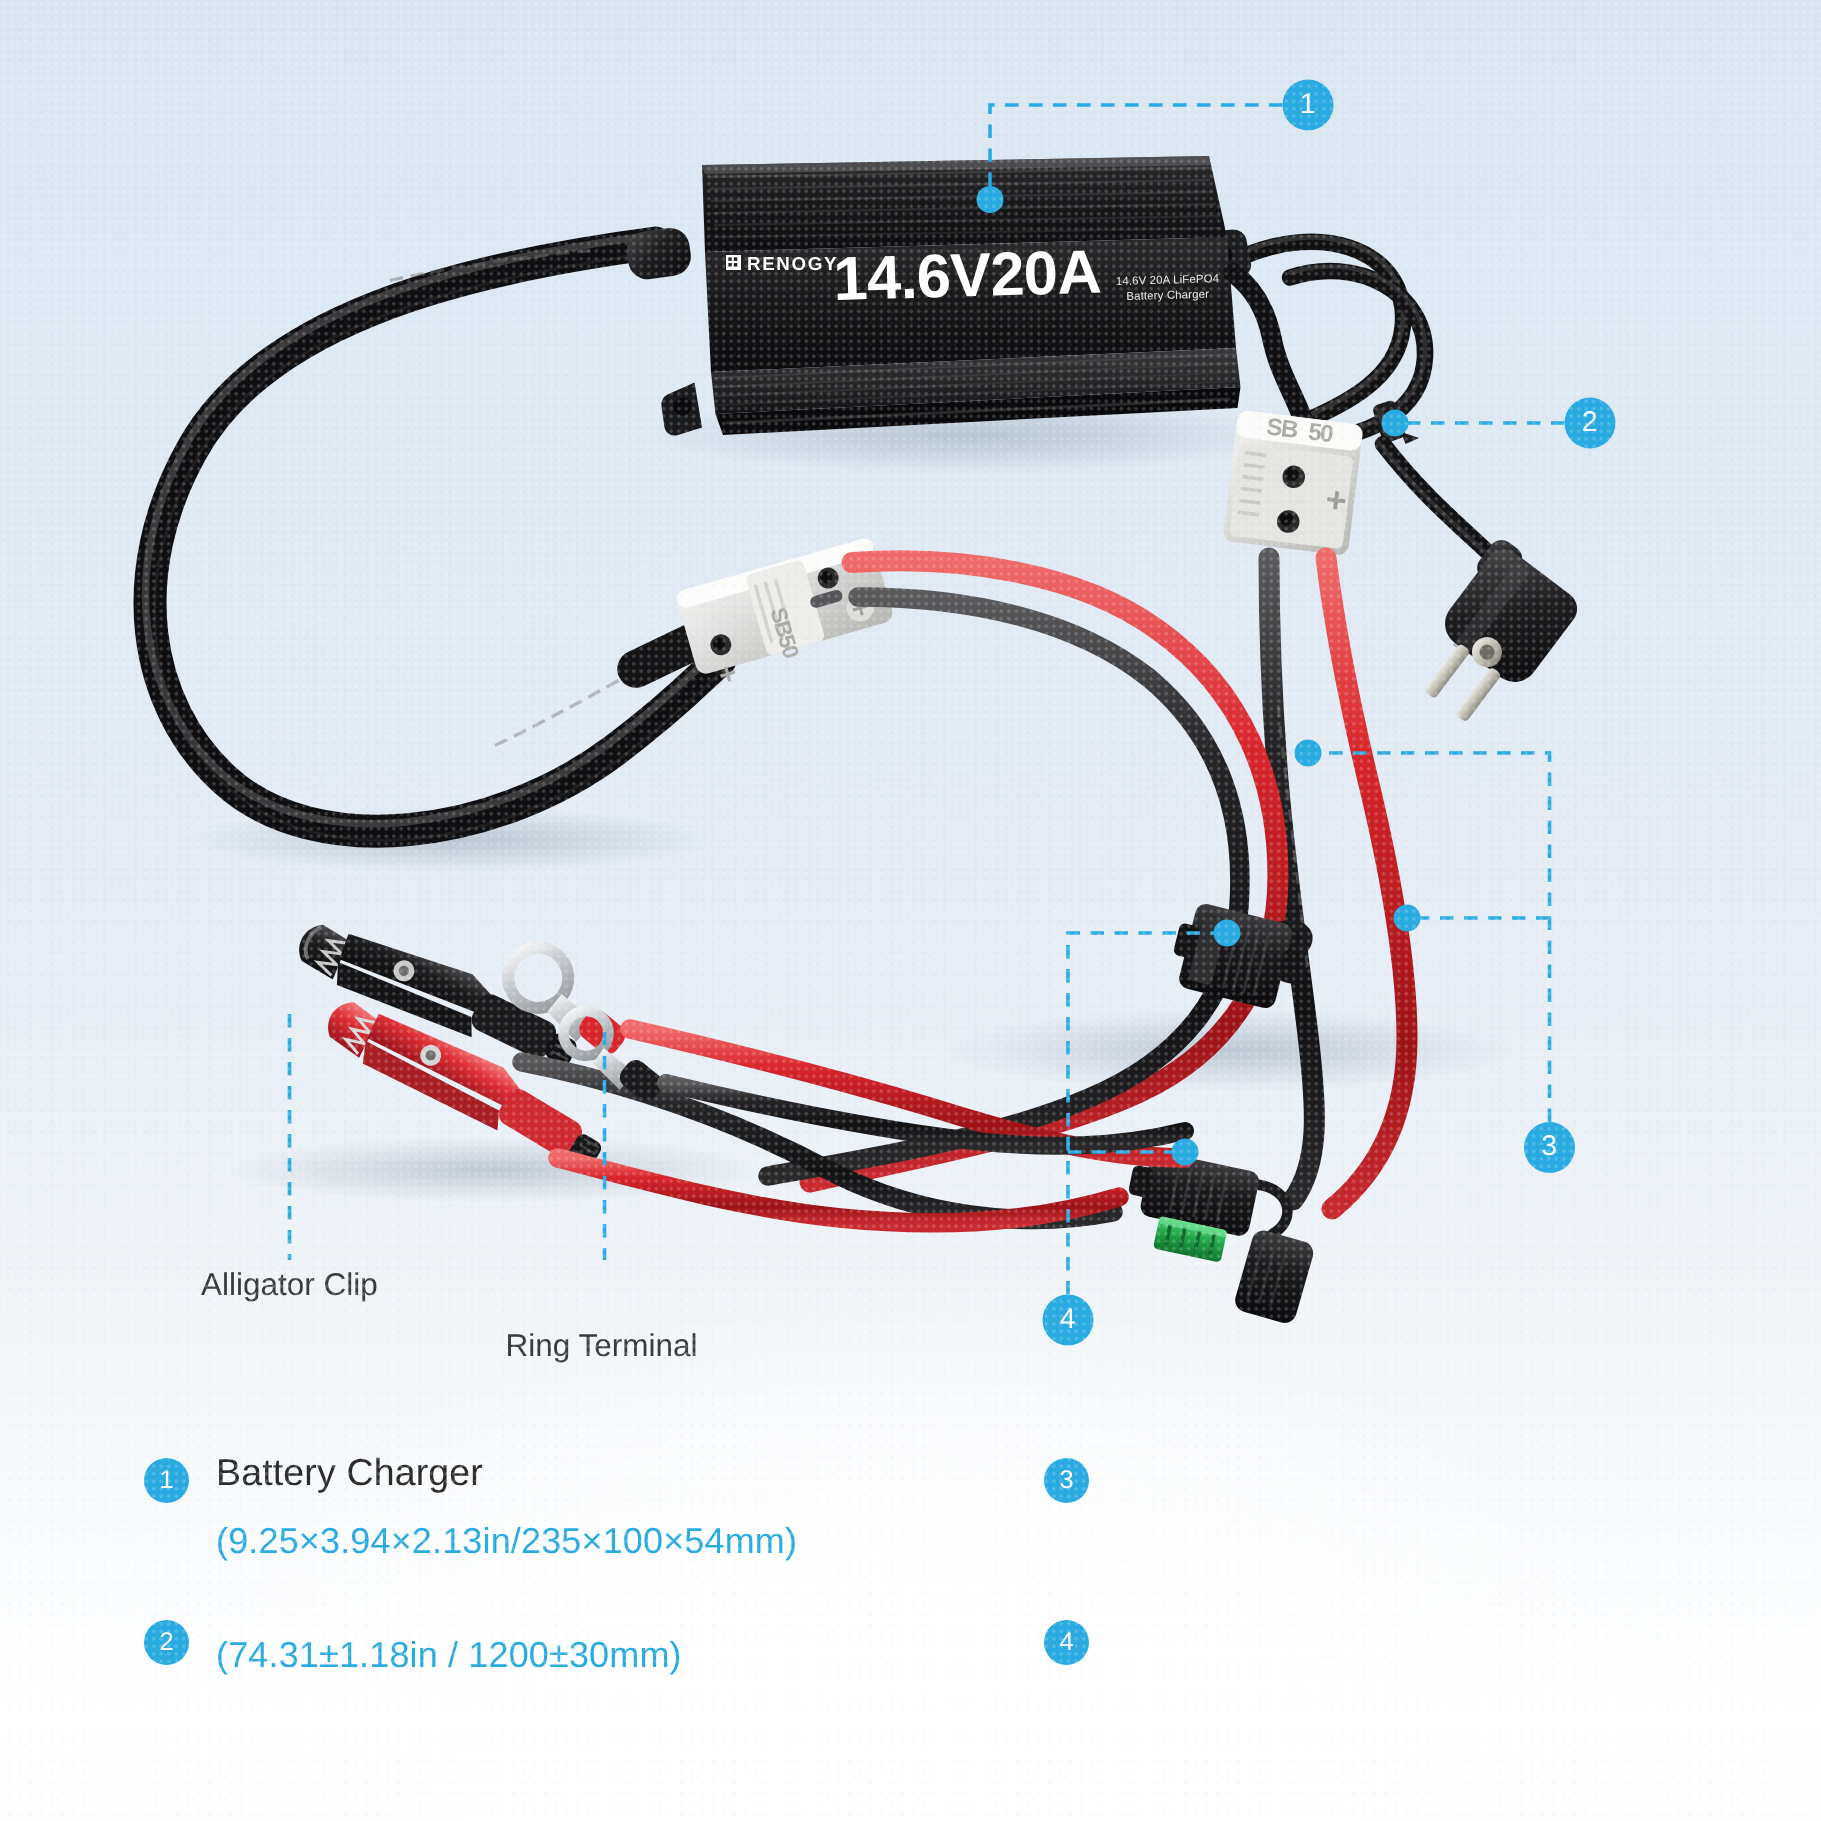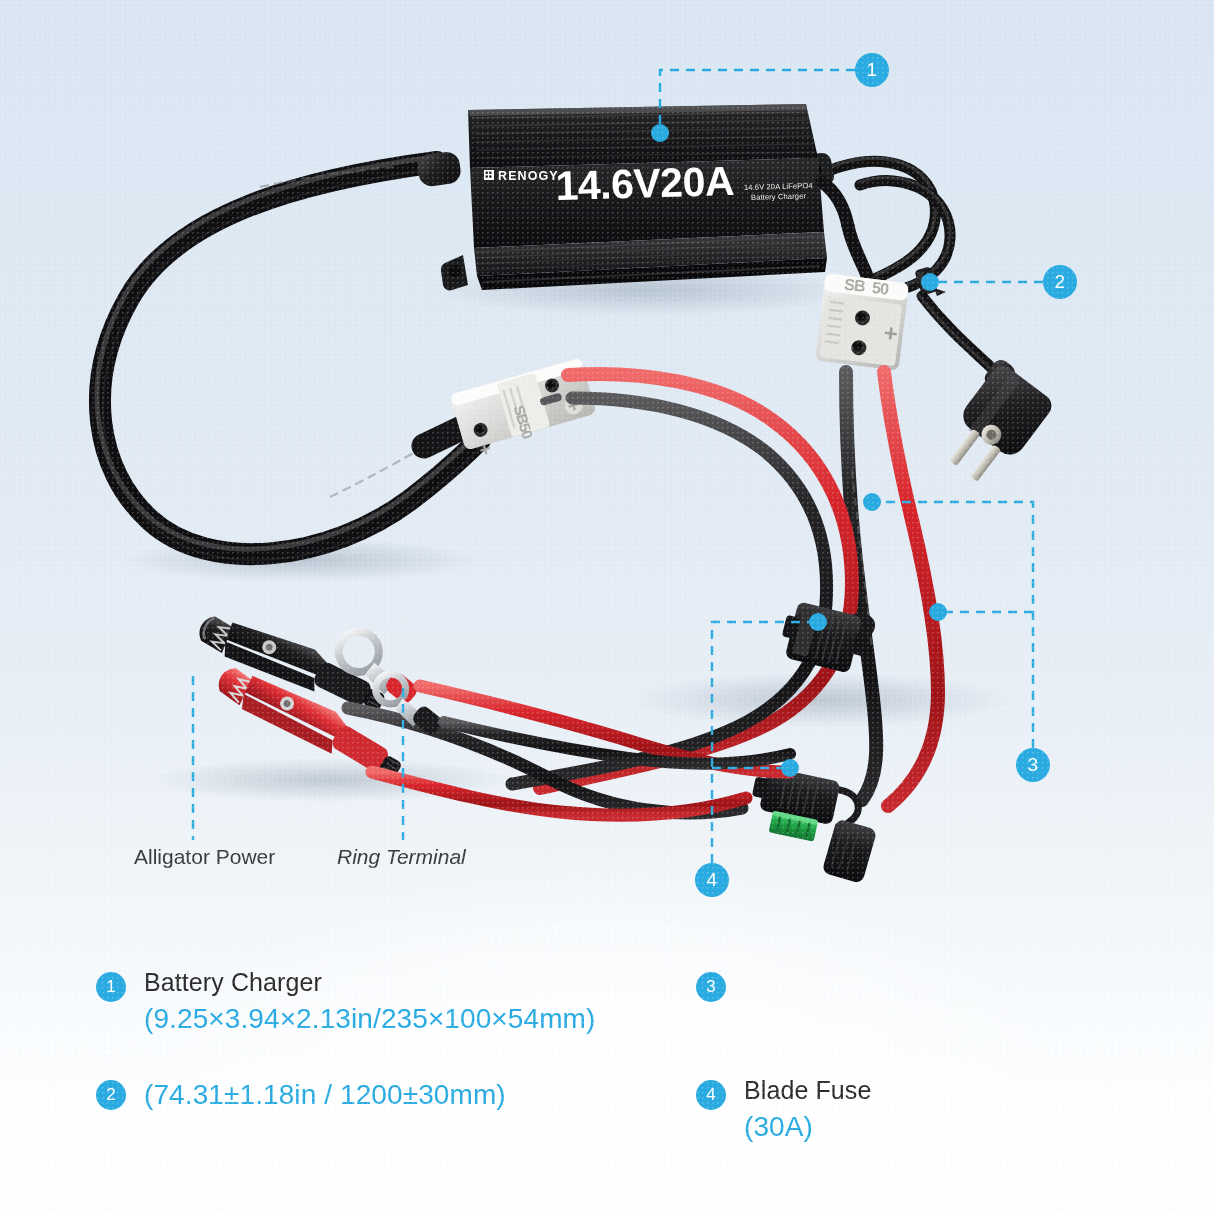--- a/index.html
+++ b/index.html
@@ -62,21 +62,21 @@
   }
   .legend-item { display: flex; align-items: flex-start; gap: 18px; }
   .legend-item .lb {
     position: relative; flex: 0 0 auto; margin-top: 6px;
     width: 30px; height: 30px; border-radius: 50%;
     background: #29ABE2; color:#fff;
     font-size: 17px; line-height: 30px; text-align:center;
   }
   .legend-text { display:flex; flex-direction:column; }
   .legend-title { font-size: 25px; color: #2b2b2b; line-height: 1.28; letter-spacing: .1px; }
-  .legend-sub { font-size: 28px; color: #29ABE2; line-height: 1.34; letter-spacing: .1px; margin-top: 2px; }
+  .legend-sub { font-size: 24px; color: #29ABE2; line-height: 1.34; letter-spacing: .1px; margin-top: 14px; }
 
   
   .part-label {
     position: absolute;
     font-size: 21px;
     color: #3a3a3a;
     white-space: nowrap;
   }
   svg.overlay { position:absolute; left:0; top:0; width:1214px; height:1214px; pointer-events:none; }
 </style>
@@ -449,22 +449,22 @@
         <circle cx="818" cy="622" r="9"></circle>
         <circle cx="790" cy="768" r="9"></circle>
       </g>
     </svg>
 
     <div class="badge" style="left:855px; top:53px;">1</div>
     <div class="badge" style="left:1043px; top:265px;">2</div>
     <div class="badge" style="left:1016px; top:748px;">3</div>
     <div class="badge" style="left:695px; top:863px;">4</div>
 
-    <div class="part-label" style="left:134px; top:845px;">Alligator Power</div>
-    <div class="part-label" style="left:337px; top:845px;font-style:italic;">Ring Terminal</div>
+    <div class="part-label" style="left:134px; top:845px;">Alligator Clip</div>
+    <div class="part-label" style="left:337px; top:886px;">Ring Terminal</div>
   </div>
 
   <div id="legend">
 
     <div class="legend-item">
       <div class="lb">1</div>
       <div class="legend-text">
         <div class="legend-title">Battery Charger</div>
         <div class="legend-sub">(9.25×3.94×2.13in/235×100×54mm)</div>
       </div>
@@ -476,22 +476,18 @@
 
     <div class="legend-item">
       <div class="lb">2</div>
       <div class="legend-text">
         <div class="legend-sub">(74.31±1.18in / 1200±30mm)</div>
       </div>
     </div>
 
     <div class="legend-item">
       <div class="lb">4</div>
-      <div class="legend-text">
-        <div class="legend-title">Blade Fuse</div>
-        <div class="legend-sub">(30A)</div>
-      </div>
     </div>
 
   </div>
 
   <div id="grain"></div>
 </div>
 
 </body></html>

